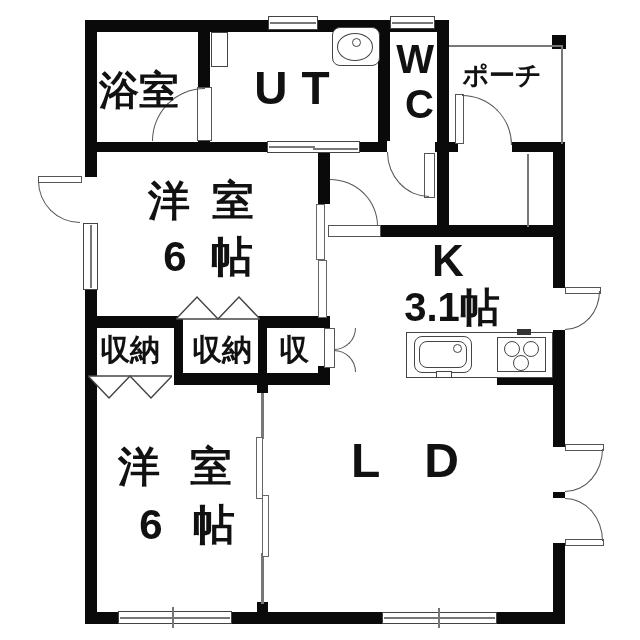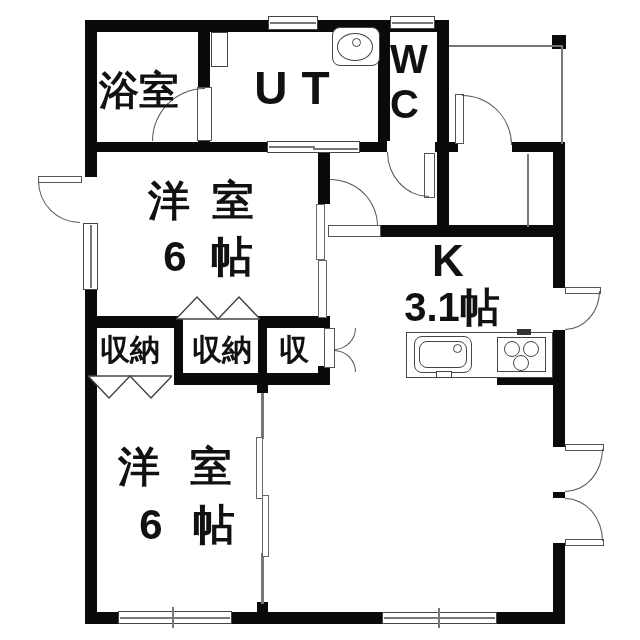--- a/index.html
+++ b/index.html
@@ -130,24 +130,26 @@
   <div class="fix circ" style="left:453px;top:344px;width:9px;height:9px"></div>
   <div class="fix" style="left:436px;top:371px;width:16px;height:7px"></div>
   <div class="fix" style="left:497px;top:337px;width:49px;height:35px"></div>
   <div class="fix circ" style="left:504px;top:341px;width:16px;height:16px"></div>
   <div class="fix circ" style="left:523px;top:341px;width:16px;height:16px"></div>
   <div class="fix circ" style="left:513px;top:355px;width:16px;height:16px"></div>
   <div class="thin" style="left:517px;top:329px;width:14px;height:6px;background:#333"></div>
 
   <div class="txt" style="left:139px;top:90px;font-size:40px">浴室</div>
   <div class="txt" style="left:292px;top:88px;font-size:46px;letter-spacing:14px;padding-left:14px">UT</div>
-  <div class="txt" style="left:412px;top:82px;font-size:40px;white-space:normal;width:44px;word-break:break-all;text-align:left;line-height:45px">WC</div>
+  <div class="txt" style="left:412px;top:82px;font-size:40px;white-space:normal;width:44px;word-break:break-all;text-align:right;line-height:45px">WC</div>
+  <div class="txt" style="left:502px;top:75px;font-size:26px">ポーチ</div>
   <div class="txt" style="left:201px;top:201px;font-size:42px;letter-spacing:22px;padding-left:22px">洋室</div>
   <div class="txt" style="left:208px;top:257px;font-size:42px;letter-spacing:24px;padding-left:24px">6帖</div>
   <div class="txt" style="left:448px;top:261px;font-size:44px">K</div>
   <div class="txt" style="left:452px;top:307px;font-size:40px">3.1帖</div>
   <div class="txt" style="left:130px;top:350px;font-size:30px">収納</div>
   <div class="txt" style="left:222px;top:350px;font-size:30px">収納</div>
   <div class="txt" style="left:294px;top:350px;font-size:30px">収</div>
   <div class="txt" style="left:175px;top:467px;font-size:42px;letter-spacing:30px;padding-left:30px">洋室</div>
   <div class="txt" style="left:187px;top:525px;font-size:42px;letter-spacing:30px;padding-left:30px">6帖</div>
+  <div class="txt" style="left:405px;top:461px;font-size:48px;letter-spacing:44px;padding-left:44px">LD</div>
 
 </div>
 
 </body></html>

